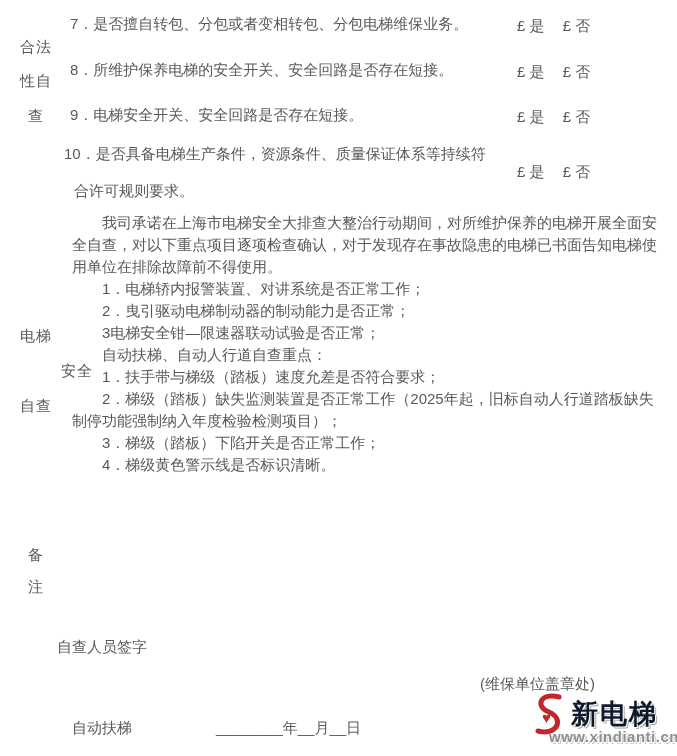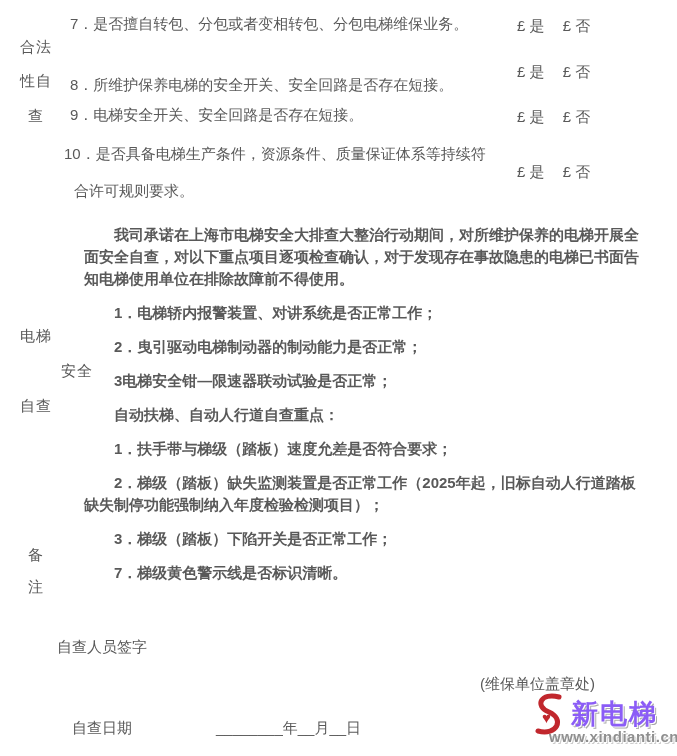--- a/index.html
+++ b/index.html
@@ -22,28 +22,28 @@
     white-space:nowrap;
   }
   .qtext{white-space:nowrap;line-height:20px;}
   .options{white-space:nowrap;line-height:20px;}
   .options .opt{display:inline-block;}
   .options .opt + .opt{margin-left:14px;}
   .main-text{
     left:72px;top:212px;width:590px;
     line-height:22px;
   }
-  .main-text p{margin:12px;text-indent:2em;font-weight:bold;}
+  .main-text p{margin:0;text-indent:2em;}
   .footer-label{white-space:nowrap;}
   
   .logo{left:523px;top:688px;width:152px;height:64px;}
   .logo-mark{position:absolute;left:6px;top:4px;width:42px;height:50px;}
   .logo-brand{
     position:absolute;left:48px;top:8px;
-    font-size:27px;font-weight:bold;color:#8b5cf6;
+    font-size:27px;font-weight:bold;color:#0f172a;
     letter-spacing:2px;white-space:nowrap;
     text-shadow:1px 1px 0 #ffffff,2px 2px 0 #a9a9a9;
   }
   .logo-url{
     position:absolute;left:26px;top:40px;
     font-size:15px;font-weight:bold;color:#8f8f8f;
     letter-spacing:0.5px;white-space:nowrap;
     text-shadow:1px 1px 0 #ffffff,2px 2px 0 #cccccc;
   }
 </style>
@@ -68,21 +68,21 @@
     <span class="abs" style="left:19px;top:546px;">备</span>
     <span class="abs" style="left:19px;top:578px;">注</span>
   </div>
 
   <div class="abs qtext" style="left:70px;top:14px;">7．是否擅自转包、分包或者变相转包、分包电梯维保业务。</div>
   <div class="abs options" style="left:517px;top:16px;">
     <span class="opt">£ 是</span>
     <span class="opt">£ 否</span>
   </div>
 
-  <div class="abs qtext" style="left:70px;top:75px;">8．所维护保养电梯的安全开关、安全回路是否存在短接。</div>
+  <div class="abs qtext" style="left:70px;top:60px;">8．所维护保养电梯的安全开关、安全回路是否存在短接。</div>
   <div class="abs options" style="left:517px;top:62px;">
     <span class="opt">£ 是</span>
     <span class="opt">£ 否</span>
   </div>
 
   <div class="abs qtext" style="left:70px;top:105px;">9．电梯安全开关、安全回路是否存在短接。</div>
   <div class="abs options" style="left:517px;top:107px;">
     <span class="opt">£ 是</span>
     <span class="opt">£ 否</span>
   </div>
@@ -96,26 +96,26 @@
 
   <div class="abs main-text">
     <p>我司承诺在上海市电梯安全大排查大整治行动期间，对所维护保养的电梯开展全面安全自查，对以下重点项目逐项检查确认，对于发现存在事故隐患的电梯已书面告知电梯使用单位在排除故障前不得使用。</p>
     <p>1．电梯轿内报警装置、对讲系统是否正常工作；</p>
     <p>2．曳引驱动电梯制动器的制动能力是否正常；</p>
     <p>3电梯安全钳—限速器联动试验是否正常；</p>
     <p>自动扶梯、自动人行道自查重点：</p>
     <p>1．扶手带与梯级（踏板）速度允差是否符合要求；</p>
     <p>2．梯级（踏板）缺失监测装置是否正常工作（2025年起，旧标自动人行道踏板缺失制停功能强制纳入年度检验检测项目）；</p>
     <p>3．梯级（踏板）下陷开关是否正常工作；</p>
-    <p>7．梯级黄色警示线是否标识清晰。</p>
+    <p>4．梯级黄色警示线是否标识清晰。</p>
   </div>
 
   <div class="abs footer-label" style="left:57px;top:638px;">自查人员签字</div>
   <div class="abs footer-label" style="left:462px;top:675px;margin-left:18px;">(维保单位盖章处)</div>
-  <div class="abs footer-label" style="left:72px;top:719px;">自查日期</div>
+  <div class="abs footer-label" style="left:72px;top:719px;">自动扶梯</div>
   <div class="abs footer-label" style="left:216px;top:719px;">________年__月__日</div>
 
   <div class="abs logo">
     <span class="logo-mark">
       <svg width="42" height="50" viewBox="0 0 42 50">
         <path d="M30 5 C12 0 5 14 20 20 C36 27 28 44 9 39" stroke="#c1272d" stroke-width="5" fill="none" stroke-linecap="round"></path>
         <text x="13" y="31" font-size="15" fill="#c1272d">♥</text>
       </svg>
     </span>
     <span class="logo-brand">新电梯</span>

